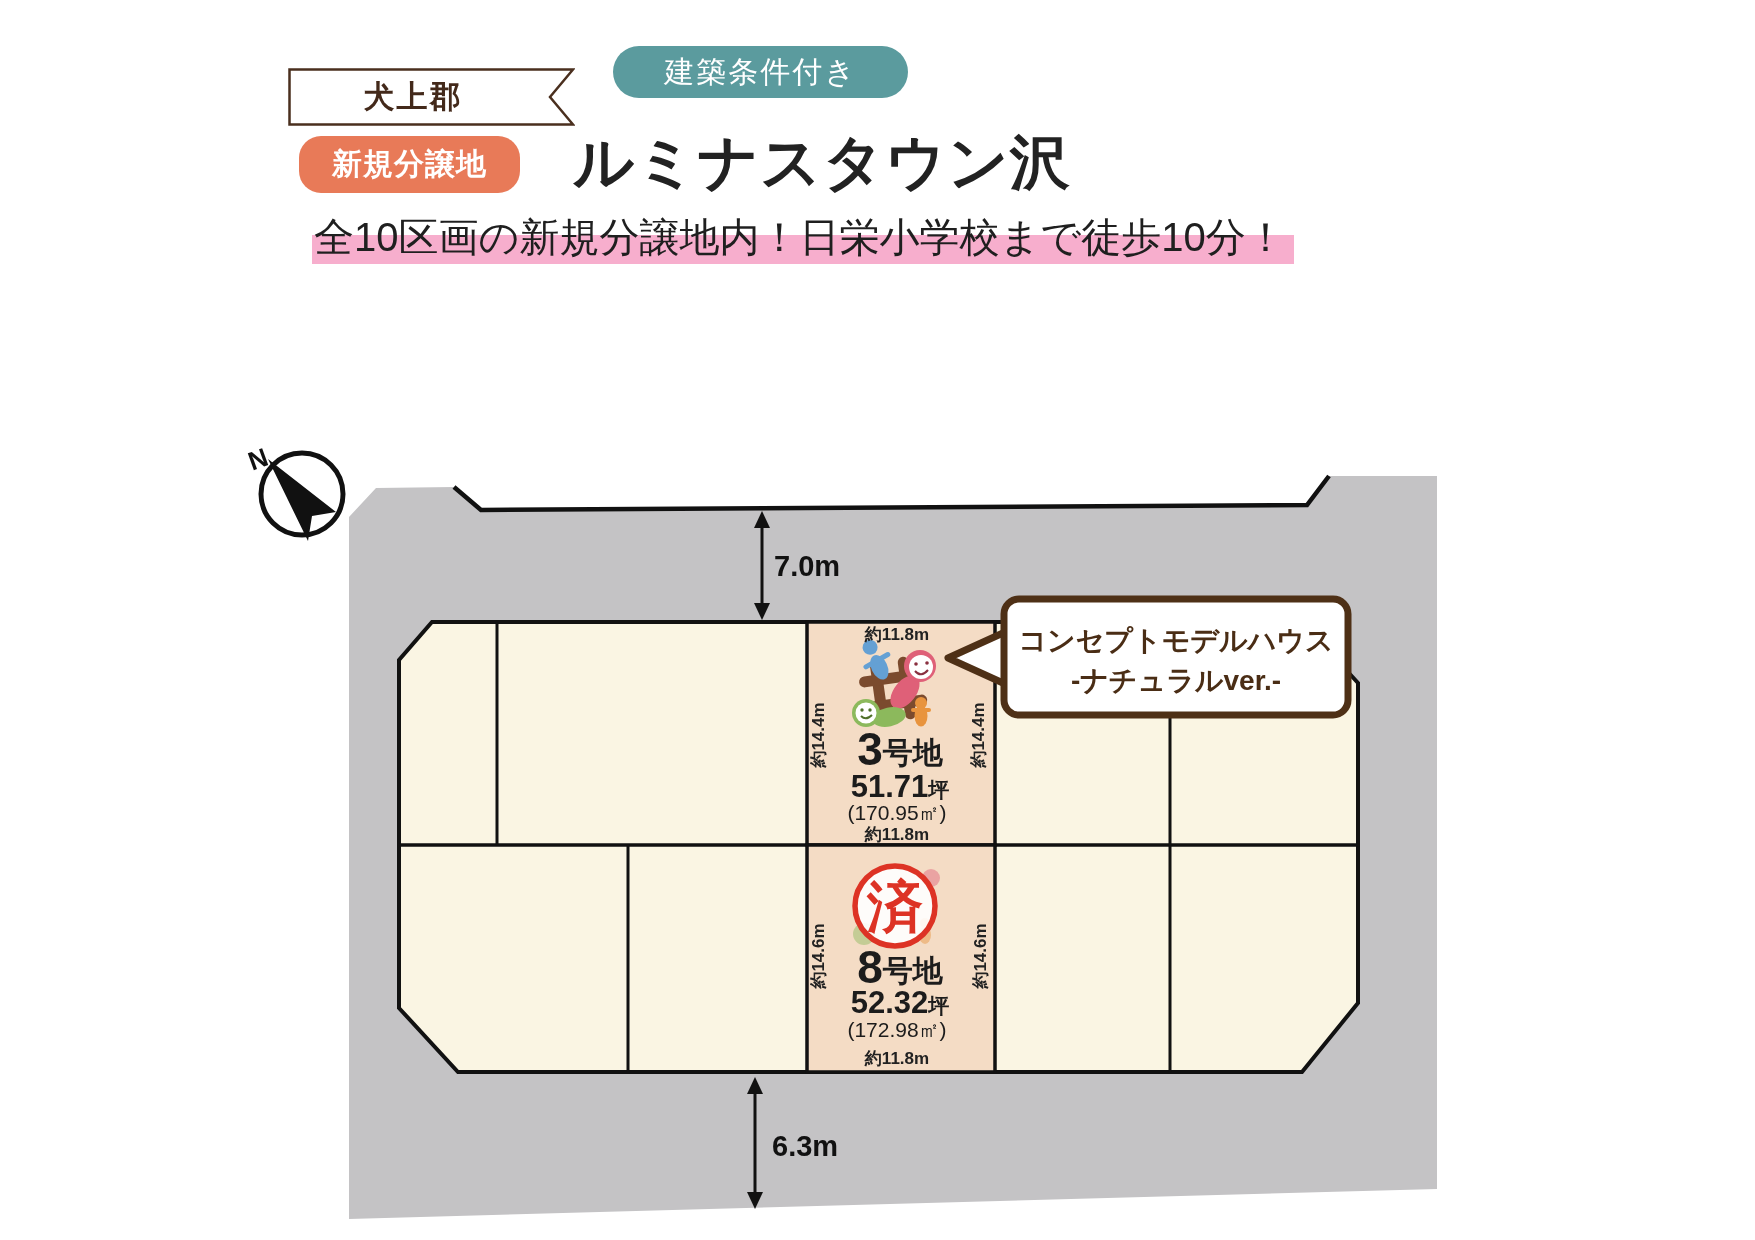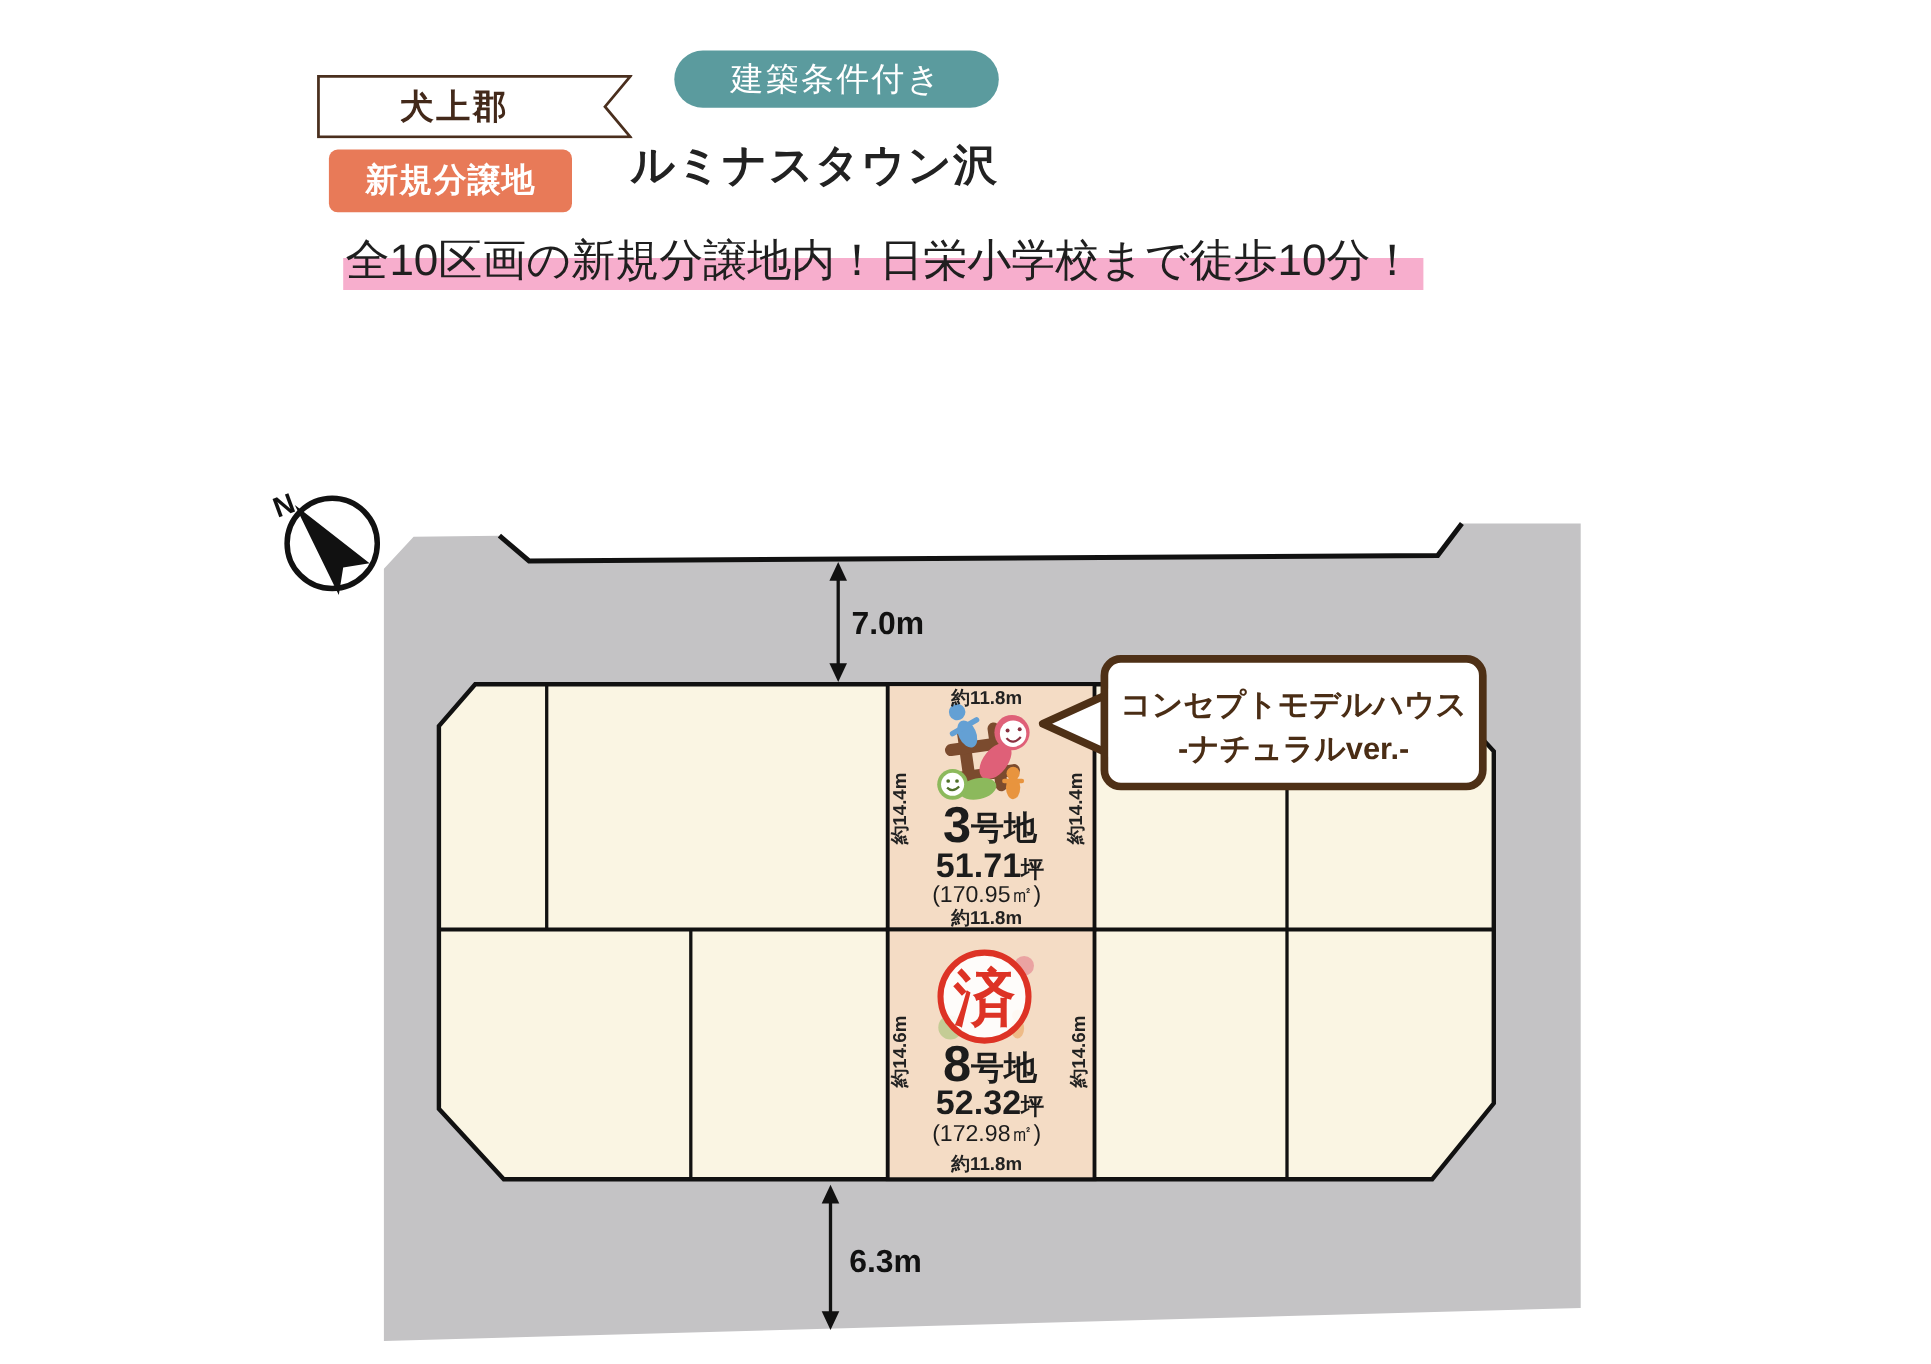--- a/index.html
+++ b/index.html
@@ -6,23 +6,23 @@
   body{font-family:"Liberation Sans","DejaVu Sans",sans-serif;}
   .page{position:relative;width:1755px;height:1240px;background:#ffffff;overflow:hidden;}
 
   
   .ribbon{position:absolute;left:288px;top:46px;width:287px;height:58px;margin-top:22px;}
   .ribbon svg{position:absolute;left:0;top:0;}
   .ribbon-label{position:absolute;left:0;top:0;width:250px;height:58px;display:flex;align-items:center;justify-content:center;
     font-size:31px;font-weight:bold;color:#43291a;letter-spacing:2px;}
   .badge-teal{position:absolute;left:613px;top:46px;width:295px;height:52px;background:#5b9b9e;border-radius:26px;
     display:flex;align-items:center;justify-content:center;color:#ffffff;font-size:30px;font-weight:normal;letter-spacing:2px;}
-  .badge-orange{position:absolute;left:299px;top:136px;width:221px;height:57px;background:#e87a58;border-radius:8px;
+  .badge-orange{position:absolute;left:299px;top:136px;width:221px;height:57px;background:#e87a58;border-radius:22px;
     display:flex;align-items:center;justify-content:center;color:#ffffff;font-size:30px;font-weight:bold;letter-spacing:1px;}
-  .main-title{position:absolute;left:573px;top:123px;font-size:40px;font-weight:900;color:#222222;letter-spacing:1px;}
+  .main-title{position:absolute;left:573px;top:123px;font-size:60px;font-weight:900;color:#222222;letter-spacing:1px;}
 
   .copy{position:absolute;left:312px;top:208px;line-height:58px;font-size:40px;font-weight:normal;color:#1f1f1f;}
   .copy .hl{display:inline-block;padding:0 8px 0 2px;
     background:linear-gradient(to bottom, rgba(0,0,0,0) 46%, #f7aecd 46%, #f7aecd 96%, rgba(0,0,0,0) 96%);}
 
   .mapsvg{position:absolute;left:0;top:0;width:1755px;height:1240px;}
   text{font-family:"Liberation Sans","DejaVu Sans",sans-serif;}
   .dim{font-size:17px;font-weight:bold;fill:#222222;}
   .dimbig{font-size:29px;font-weight:bold;fill:#111111;}
   .lotname{font-weight:bold;fill:#1c1c1c;}

